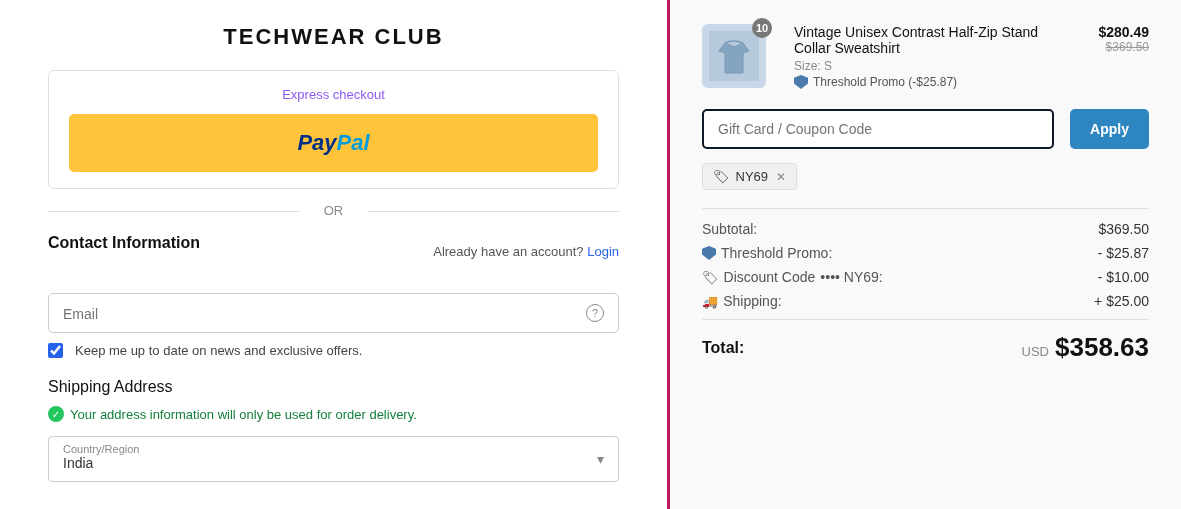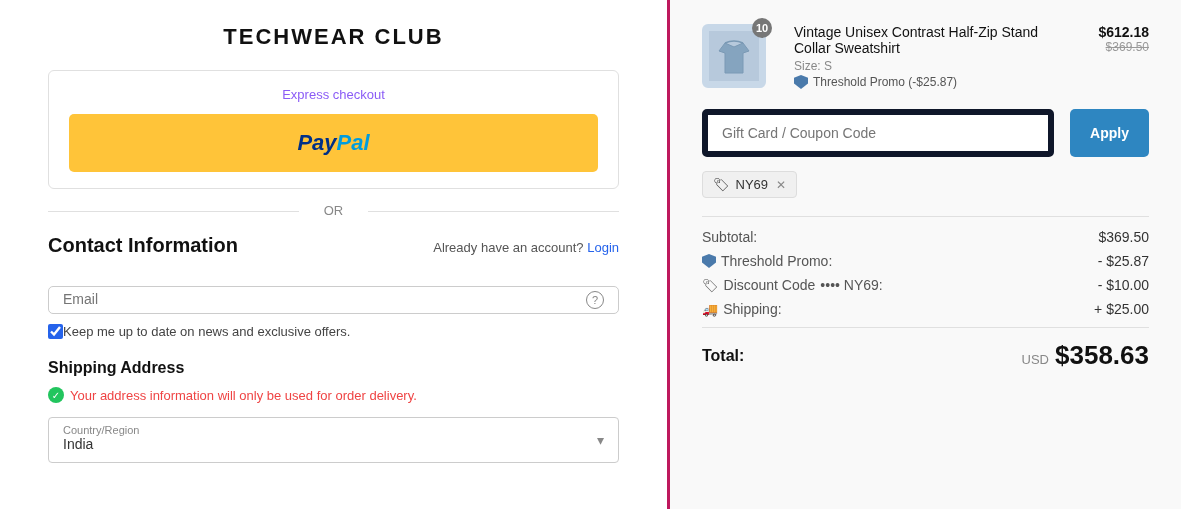--- a/index.html
+++ b/index.html
@@ -73,46 +73,46 @@
       position: absolute;
       top: 50%;
       width: 44%;
       height: 1px;
       background: #e0e0e0;
     }
     .or-divider::before { left: 0; }
     .or-divider::after { right: 0; }
 
     .section-title {
-      font-size: 20px;
+      font-size: 16px;
       font-weight: 600;
-      margin-bottom: 4px;
+      margin-bottom: 16px;
       color: #111;
     }
     .contact-header {
       display: flex;
       justify-content: space-between;
       align-items: center;
       margin-bottom: 10px;
     }
     .login-link {
       font-size: 13px;
       color: #555;
     }
     .login-link a {
       color: #2563eb;
       text-decoration: none;
     }
     .input-box {
       border: 1px solid #ccc;
       border-radius: 5px;
-      padding: 4px 14px;
+      padding: 10px 14px;
       width: 100%;
       display: flex;
-      align-items: flex-start;
+      align-items: flex-end;
       justify-content: space-between;
       margin-bottom: 10px;
       margin-top: 25px;
     }
     .input-box input {
       border: none;
       outline: none;
       font-size: 14px;
       color: #888;
       width: 100%;
@@ -125,44 +125,44 @@
       display: flex;
       align-items: center;
       justify-content: center;
       font-size: 11px;
       color: #888;
       flex-shrink: 0;
     }
     .checkbox-row {
       display: flex;
       align-items: flex-end;
-      gap: 0;
+      gap: 12px;
       margin-bottom: 20px;
     }
     .checkbox-row input[type=checkbox] {
       accent-color: #2563eb;
       width: 15px;
       height: 15px;
     }
     .checkbox-row label {
       font-size: 13px;
       color: #444;
     }
     .shipping-title {
       font-size: 16px;
-      font-weight: 700;
+      font-weight: 400;
       margin-bottom: 10px;
       color: #111;
     }
     .address-notice {
       display: flex;
       align-items: center;
       gap: 6px;
       font-size: 13px;
-      color: #ef4444;
+      color: #15803d;
       margin-bottom: 14px;
     }
     .green-check {
       width: 16px;
       height: 16px;
       background: #22c55e;
       border-radius: 50%;
       display: flex;
       align-items: center;
       justify-content: center;
@@ -287,21 +287,21 @@
     }
 
     
     .coupon-row {
       display: flex;
       gap: 8px;
       margin-bottom: 14px;
     }
     .coupon-input {
       flex: 1;
-      border: 6px solid #0f172a;
+      border: 2px solid #0f172a;
       border-radius: 5px;
       padding: 10px 14px;
       font-size: 14px;
       color: #888;
       background: #fff;
       outline: none;
     }
     .apply-btn {
       background: #2e86c1;
       color: #fff;
@@ -479,21 +479,21 @@
     </div>
     <div class="product-details">
       <div class="product-name">Vintage Unisex Contrast Half-Zip Stand Collar Sweatshirt</div>
       <div class="product-meta">Size: S</div>
       <div class="promo-row">
         <span class="icon-shield-blue"></span>
         <span>Threshold Promo (-$25.87)</span>
       </div>
     </div>
     <div class="product-price-col">
-      <div class="price-current">$612.18</div>
+      <div class="price-current">$280.49</div>
       <div class="price-original">$369.50</div>
     </div>
   </div>
 
   <div class="coupon-row">
     <input class="coupon-input" type="text" placeholder="Gift Card / Coupon Code" style="">
     <button class="apply-btn">Apply</button>
   </div>
 
   <div>

